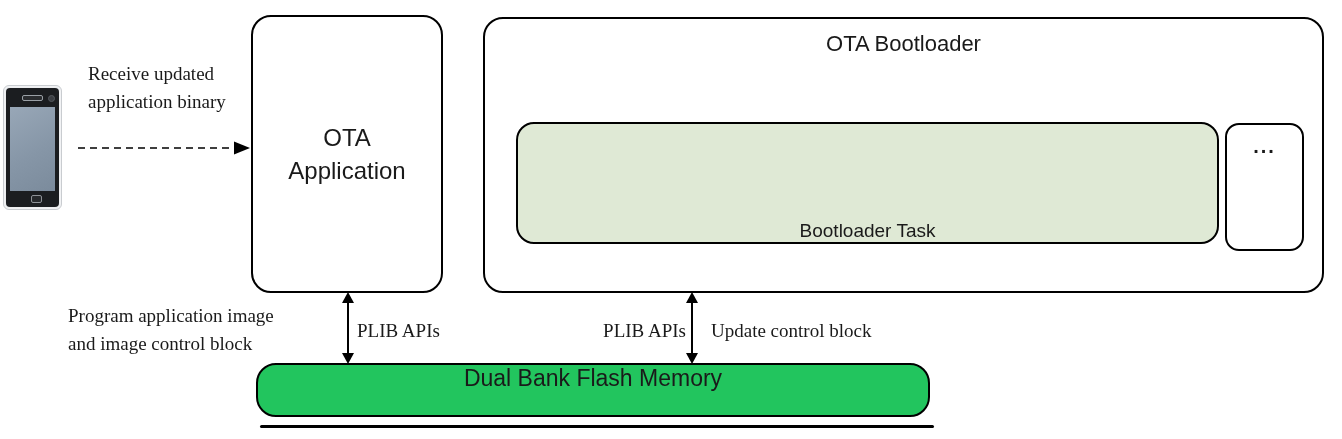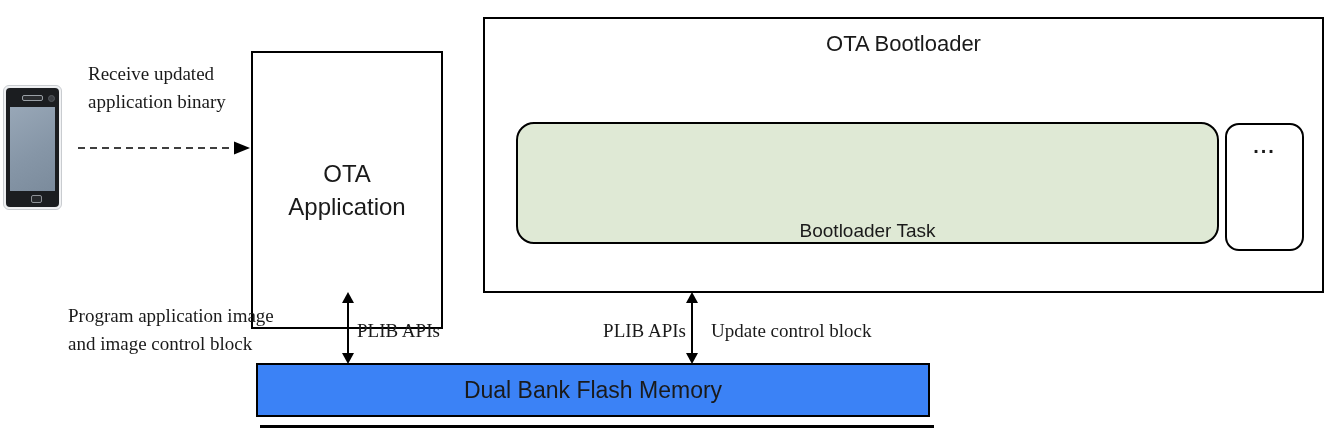--- a/index.html
+++ b/index.html
@@ -8,32 +8,32 @@
     background: #ffffff;
     color: #1a1a1a;
   }
   .canvas {
     position: relative;
     width: 1342px;
     height: 439px;
     background: #ffffff;
     overflow: hidden;
   }
-  .abs { position: absolute; box-sizing: border-box; }
+  .abs { position: absolute; box-sizing: border-box; border-radius: 20px; }
 
   
   .outline-box {
     border: 2px solid #000000;
     background: #ffffff;
   }
   .ota-app {
     left: 251px; top: 15px; width: 192px; height: 278px;
     display: flex; flex-direction: column;
     align-items: center; justify-content: center;
-    font-size: 24px; line-height: 33px; text-align: center; margin-top: 36px;
+    font-size: 24px; line-height: 33px; text-align: center;
   }
   .ota-boot {
     left: 483px; top: 17px; width: 841px; height: 276px;
   }
   .ota-boot-title {
     position: absolute; left: 0; top: 12px; width: 100%;
     text-align: center; font-size: 22px;
   }
   .task-box {
     position: absolute;
@@ -50,22 +50,22 @@
     border: 2px solid #000000;
     border-radius: 14px;
     background: #ffffff;
     text-align: center;
     padding-top: 10px;
     font-size: 20px; font-weight: 700; letter-spacing: 2px;
   }
   .memory-box {
     left: 256px; top: 363px; width: 674px; height: 54px;
     border: 2px solid #000000;
-    background: #3b82f6;
-    display: flex; align-items: center; justify-content: center;
+    background: #22c55e;
+    display: flex; justify-content: center;
     font-size: 23px;
   }
   .memory-underline {
     left: 260px; top: 425px; width: 674px; height: 3px;
     background: #000000;
   }
 
   
   .note {
     font-size: 19px; line-height: 28px; white-space: nowrap; font-family: Liberation Serif, serif;

